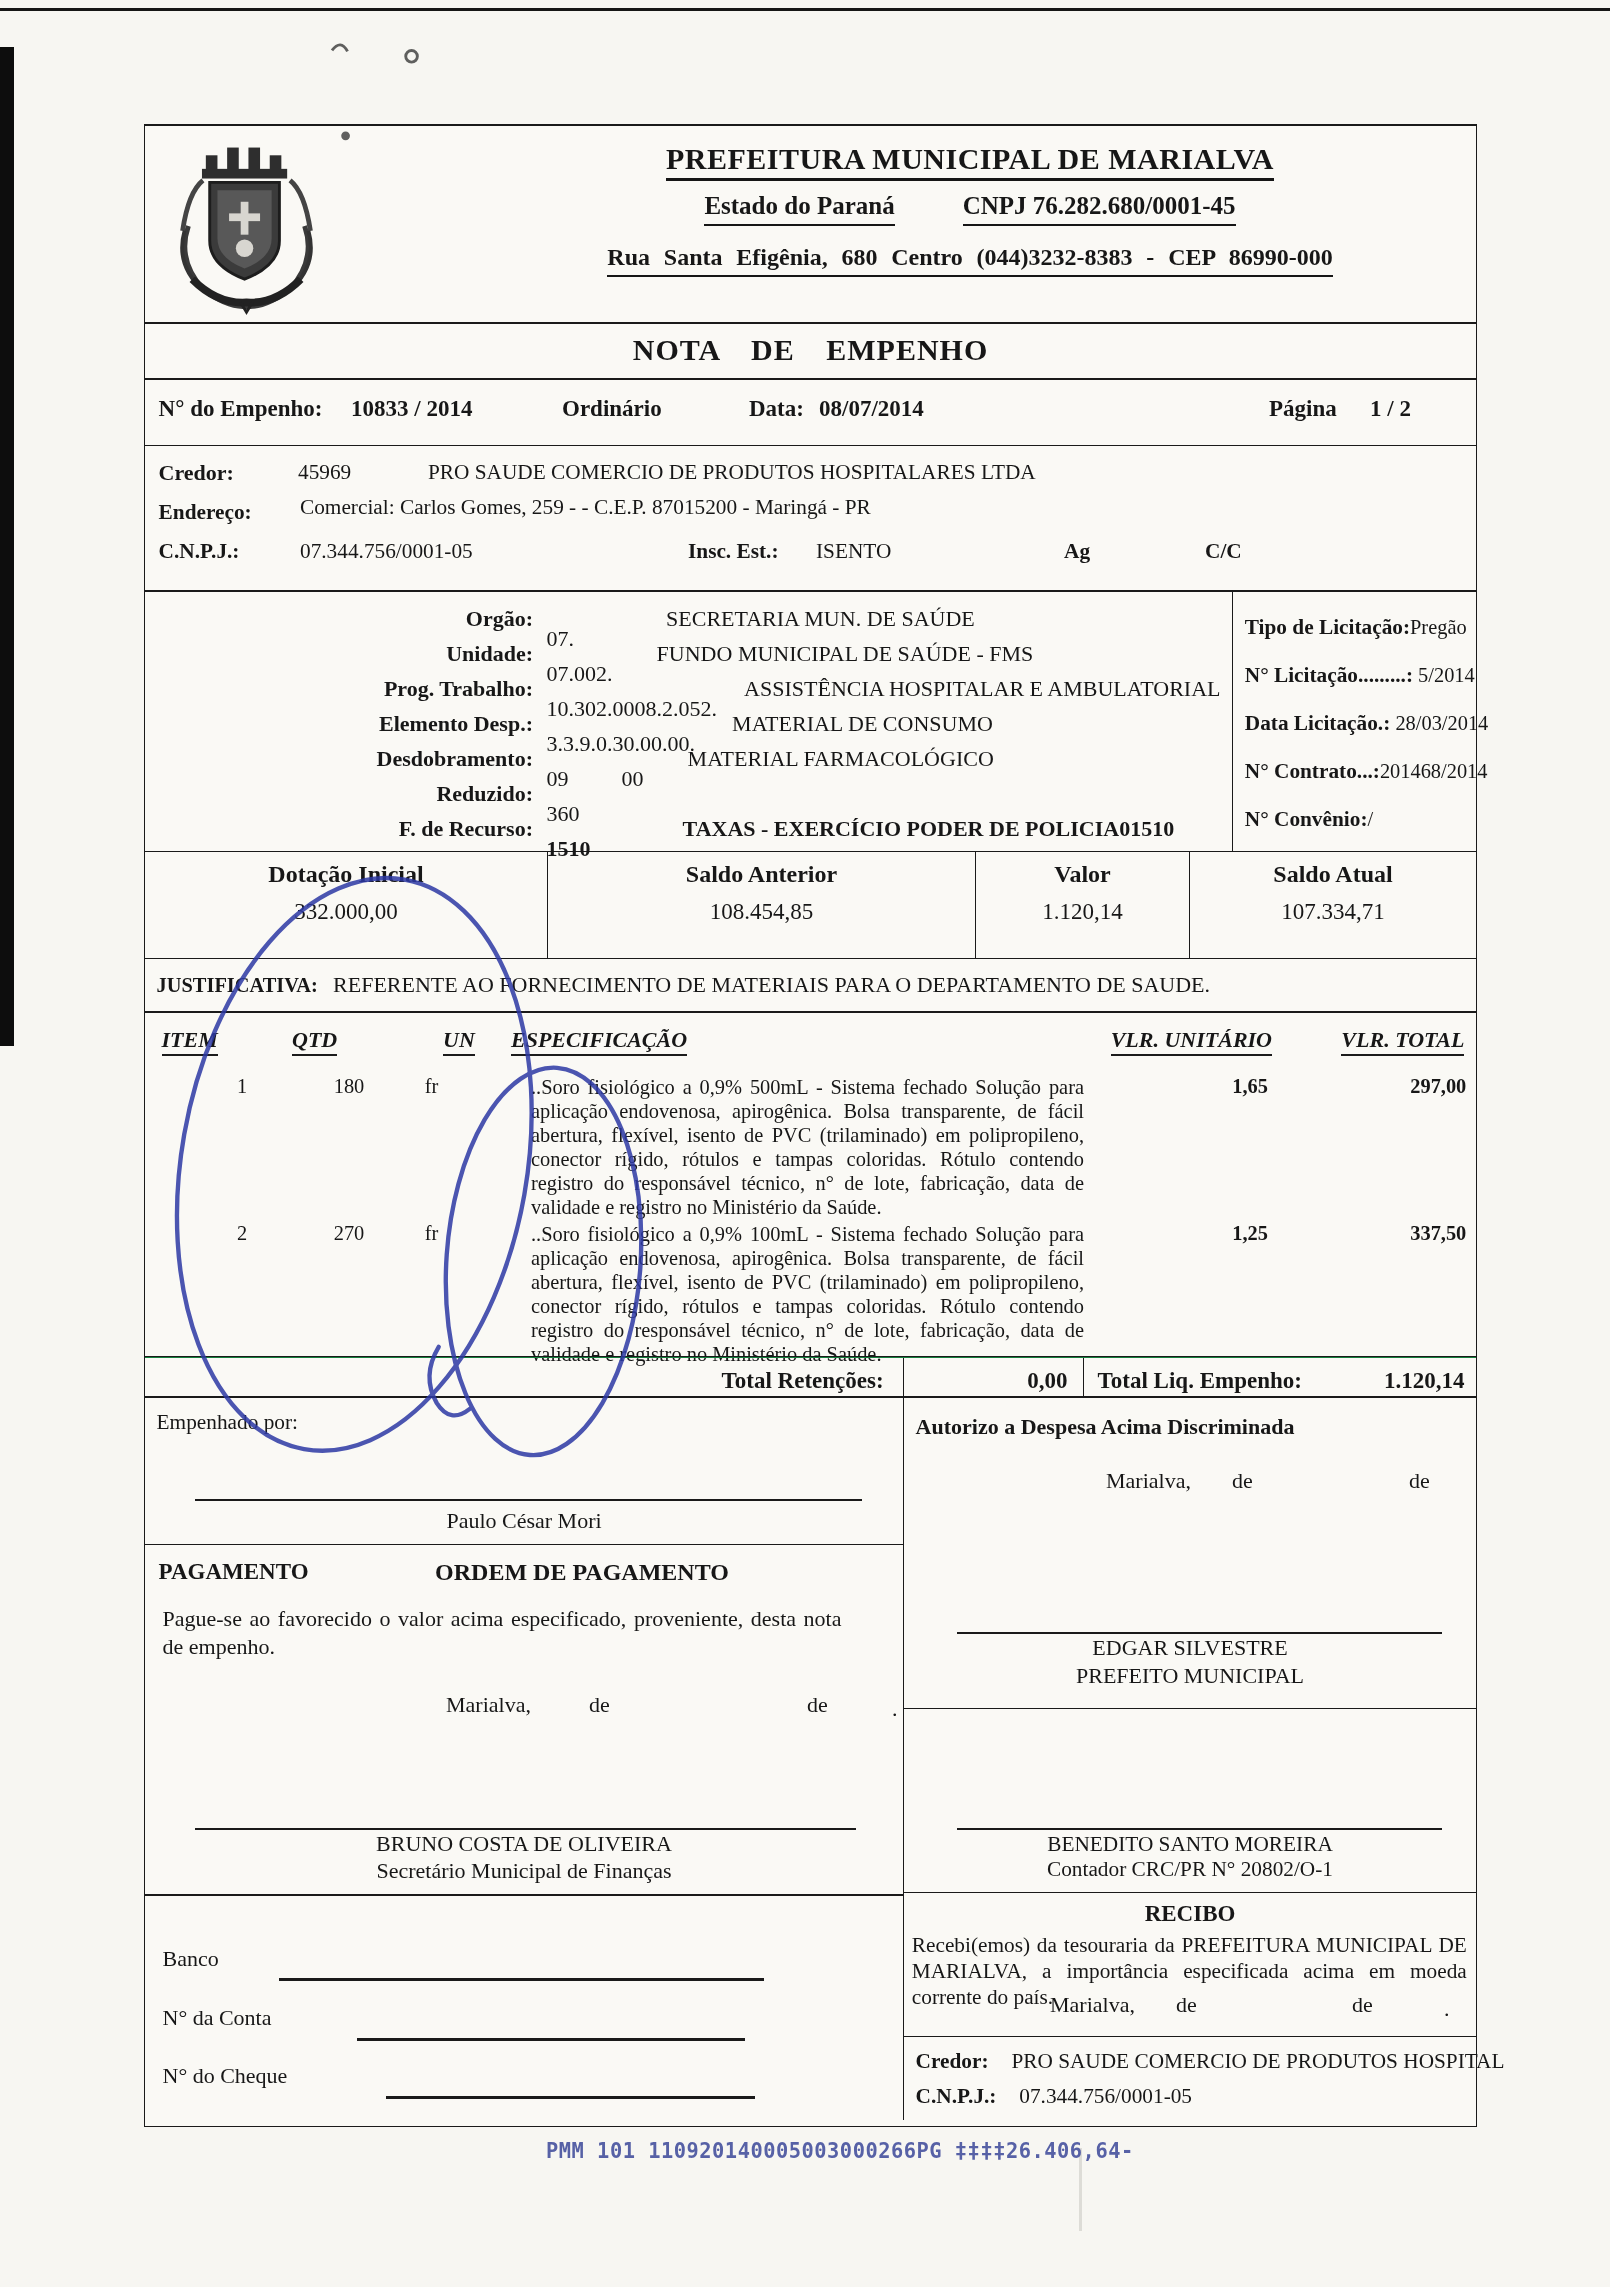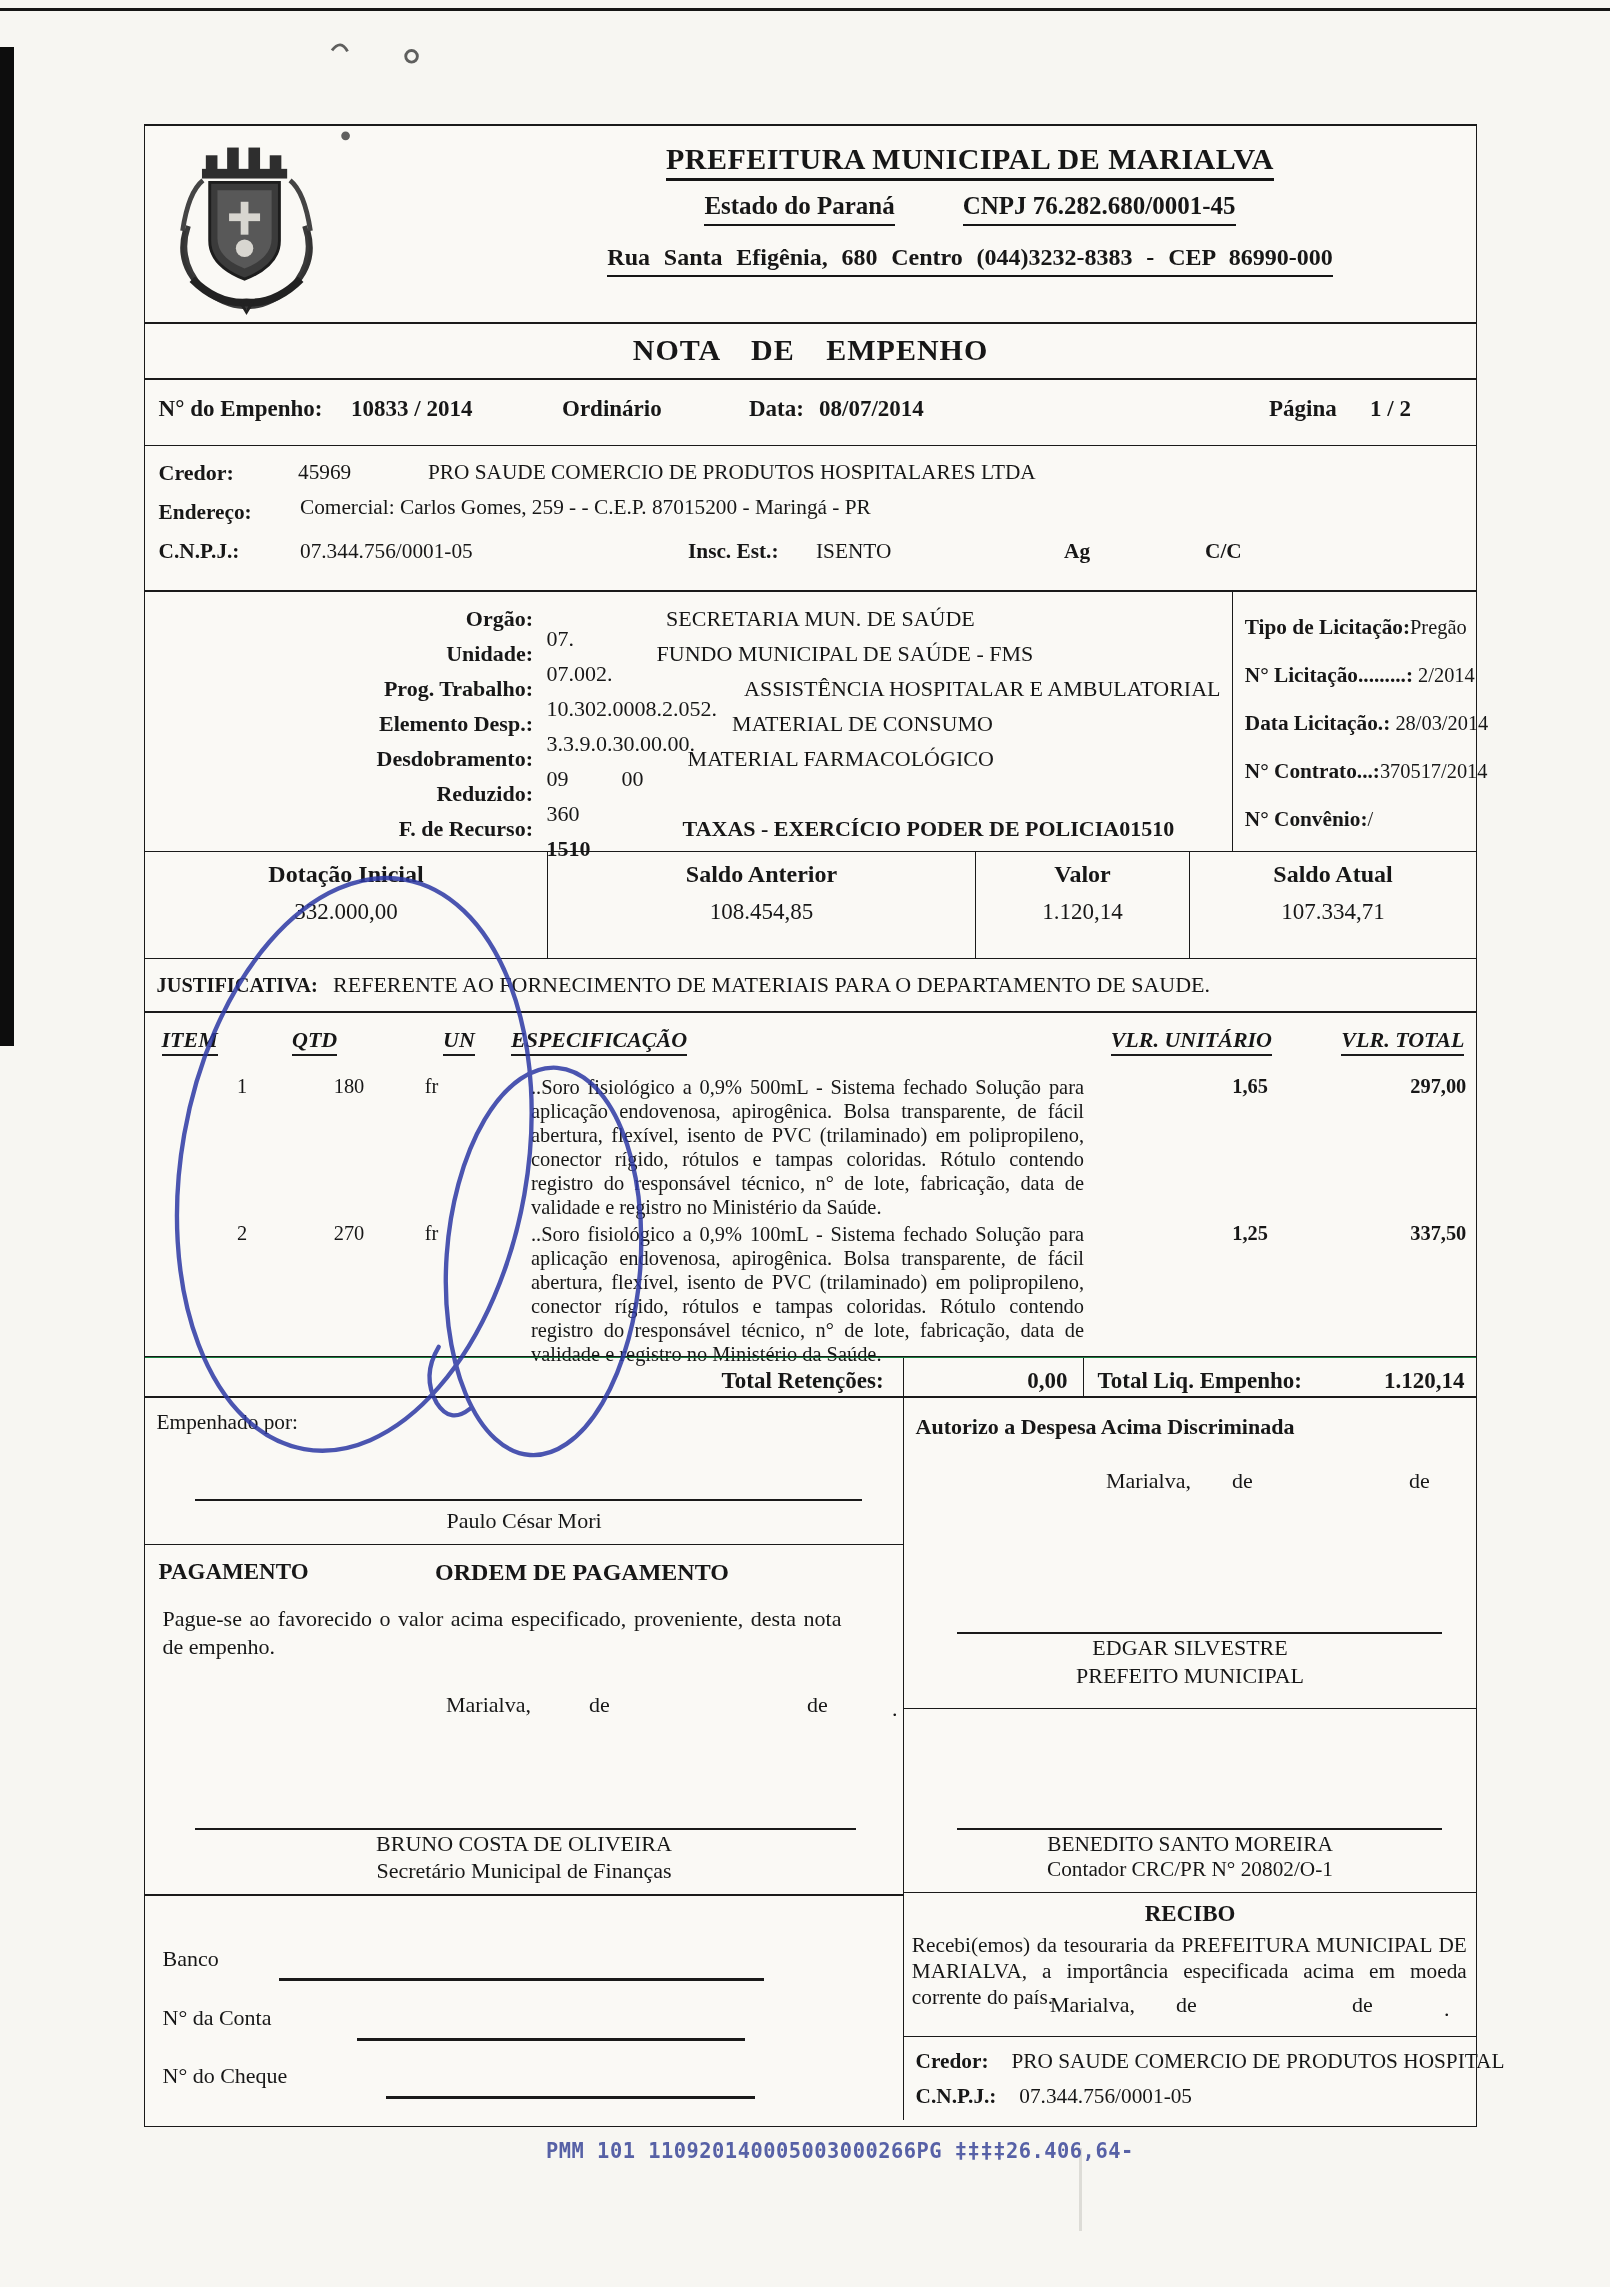--- a/index.html
+++ b/index.html
@@ -245,23 +245,23 @@
         </div>
         <div class="brow strong">
           <span class="blabel">F. de Recurso:</span>
           <span class="bcode">1510</span>
           <span class="bdesc" style="margin-left:92px">TAXAS - EXERCÍCIO  PODER DE POLICIA</span>
           <span class="bextra">01510</span>
         </div>
       </div>
       <div class="licitacao">
         <div class="lic-line"><span class="lbl">Tipo de Licitação:</span><span>Pregão</span></div>
-        <div class="lic-line"><span class="lbl">N° Licitação.........:</span> <span>2/2014</span></div>
+        <div class="lic-line"><span class="lbl">N° Licitação.........:</span> <span>5/2014</span></div>
         <div class="lic-line"><span class="lbl">Data Licitação.:</span> <span>28/03/2014</span></div>
-        <div class="lic-line"><span class="lbl">N° Contrato...:</span><span>370517/2014</span></div>
+        <div class="lic-line"><span class="lbl">N° Contrato...:</span><span>201468/2014</span></div>
         <div class="lic-line"><span class="lbl">N° Convênio:</span><span>/</span></div>
       </div>
     </div>
 
     <div class="row dotacao bb2">
       <div class="dcell dc1">
         <div class="dhead">Dotação Inicial</div>
         <div class="dval">332.000,00</div>
       </div>
       <div class="dcell dc2">

